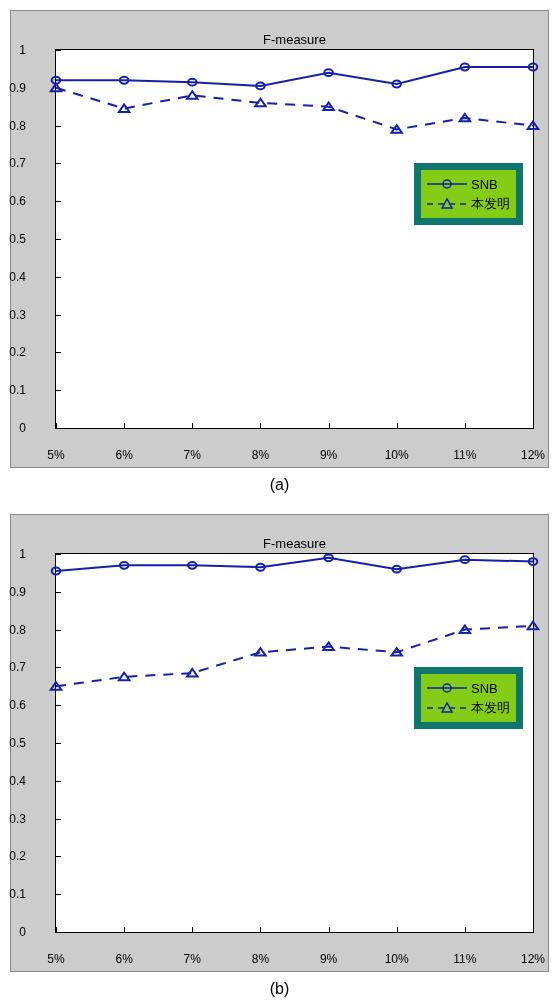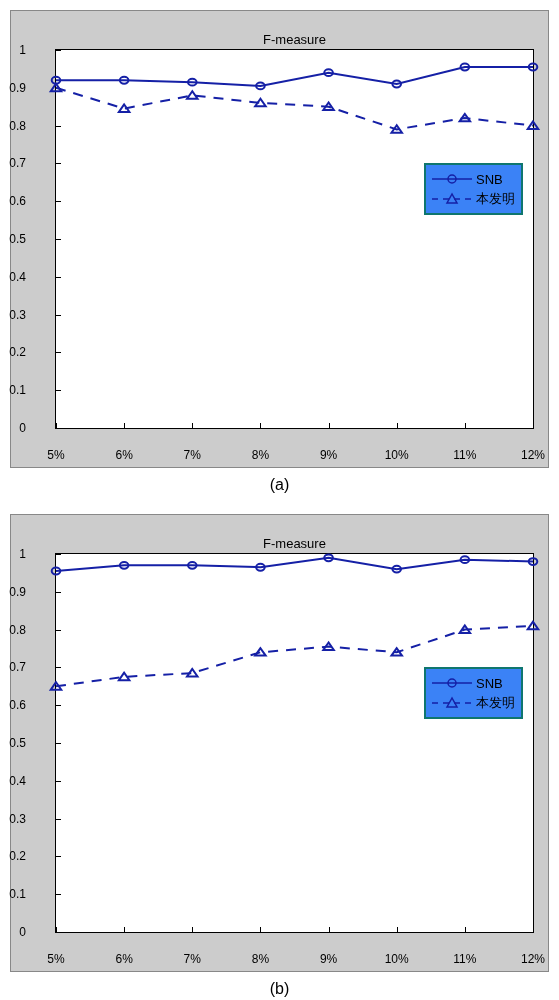--- a/index.html
+++ b/index.html
@@ -75,22 +75,22 @@
   svg.lines {
     position: absolute;
     inset: 0;
     width: 100%;
     height: 100%;
     overflow: visible;
   }
   .legend {
     position: absolute;
     right: 10px;
-    background: #3b82f6;
-    border: 2px solid #0f766e;
+    background: #84cc16;
+    border: 7px solid #0f766e;
     padding: 4px 6px;
     font-size: 13px;
   }
   .legend-row {
     display: flex;
     align-items: center;
     gap: 4px;
     height: 20px;
   }
   .legend-swatch {

